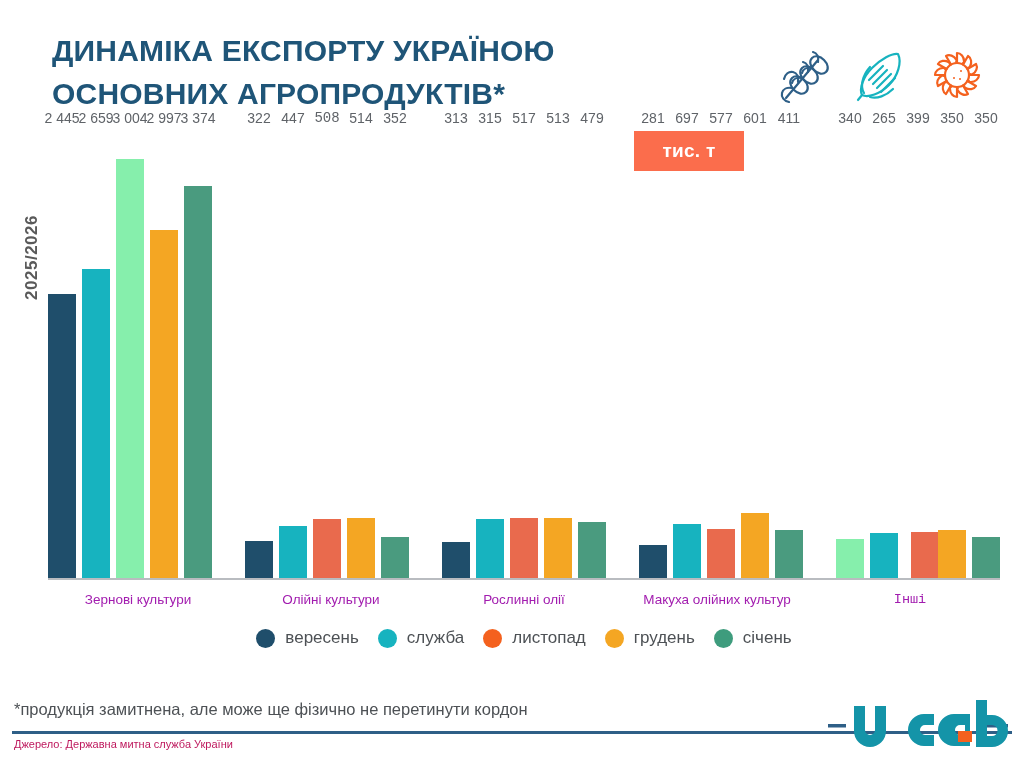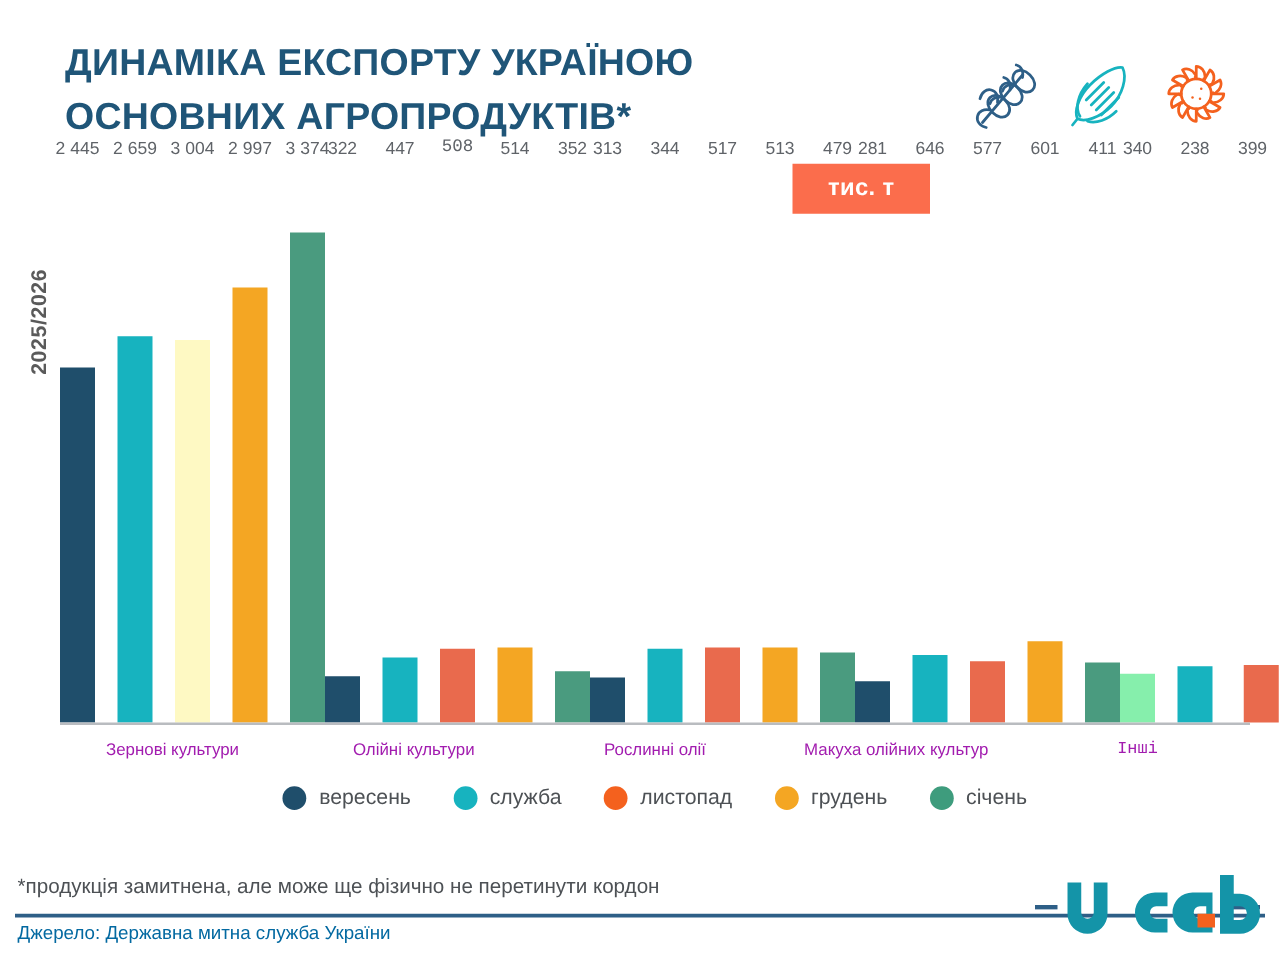--- a/index.html
+++ b/index.html
@@ -80,21 +80,21 @@
     display: flex;
     align-items: flex-end;
     justify-content: space-between;
   }
   .group {
     position: relative;
     height: 448px;
     display: flex;
     align-items: flex-end;
     justify-content: center;
-    gap: 18px;
+    gap: 6px;
   }
   .bar-wrap {
     position: relative;
     width: 28px;
     display: flex;
     flex-direction: column;
     justify-content: flex-end;
     align-items: center;
     height: 448px;
   }
@@ -128,21 +128,21 @@
   }
 
   
   .legend {
     position: absolute;
     left: 48px; top: 628px;
     width: 952px;
     display: flex;
     justify-content: center;
     align-items: center;
-    gap: 34px;
+    gap: 19px;
   }
   .legend-item {
     display: flex;
     align-items: center;
     gap: 10px;
   }
   .legend-dot {
     width: 19px; height: 19px;
     border-radius: 50%;
   }
@@ -160,22 +160,22 @@
   }
   .footer-rule {
     position: absolute;
     left: 12px; top: 731px;
     width: 1000px; height: 3px;
     background: #2E5F87;
   }
   .source {
     position: absolute;
     left: 14px; top: 738px;
-    font-size: 15px;
-    color: #0369a1;
+    font-size: 11px;
+    color: #be185d;
   }
   .logo {
     position: absolute;
     left: 828px; top: 700px;
     width: 180px; height: 52px;
   }
   .logo svg { display: block; }
 </style>
 </head>
 <body>
@@ -265,21 +265,21 @@
           <div class="bar" title="вересень — Зернові культури" style="height: 283.892px; background: rgb(31, 78, 107);">
             <div class="bar-label">2 445</div>
           </div>
         </div>
         <div class="bar-wrap">
           <div class="bar" title="жовтень — Зернові культури" style="height: 308.739px; background: rgb(23, 179, 191);">
             <div class="bar-label">2 659</div>
           </div>
         </div>
         <div class="bar-wrap">
-          <div class="bar" title="листопад — Зернові культури" style="height: 306px; background: #fef9c3;">
+          <div class="bar" title="листопад — Зернові культури" style="height: 419px; background: #86efac;">
             <div class="bar-label">3 004</div>
           </div>
         </div>
         <div class="bar-wrap">
           <div class="bar" title="грудень — Зернові культури" style="height: 347.985px; background: rgb(244, 166, 35);">
             <div class="bar-label">2 997</div>
           </div>
         </div>
         <div class="bar-wrap">
           <div class="bar" title="січень — Зернові культури" style="height: 391.759px; background: rgb(74, 155, 127);">
@@ -315,21 +315,21 @@
         </div>
       </div>
       <div class="group">
         <div class="bar-wrap">
           <div class="bar" title="вересень — Рослинні олії" style="height: 36.3428px; background: rgb(31, 78, 107);">
             <div class="bar-label">313</div>
           </div>
         </div>
         <div class="bar-wrap">
           <div class="bar" title="жовтень — Рослинні олії" style="height: 59.3328px; background: rgb(23, 179, 191);">
-            <div class="bar-label">344</div>
+            <div class="bar-label">315</div>
           </div>
         </div>
         <div class="bar-wrap">
           <div class="bar" title="листопад — Рослинні олії" style="height: 60.0294px; background: rgb(233, 106, 77);">
             <div class="bar-label">517</div>
           </div>
         </div>
         <div class="bar-wrap">
           <div class="bar" title="грудень — Рослинні олії" style="height: 59.565px; background: rgb(244, 166, 35);">
             <div class="bar-label">513</div>
@@ -342,21 +342,21 @@
         </div>
       </div>
       <div class="group">
         <div class="bar-wrap">
           <div class="bar" title="вересень — Макуха олійних культур" style="height: 32.6272px; background: rgb(31, 78, 107);">
             <div class="bar-label">281</div>
           </div>
         </div>
         <div class="bar-wrap">
           <div class="bar" title="жовтень — Макуха олійних культур" style="height: 54.2239px; background: rgb(23, 179, 191);">
-            <div class="bar-label">646</div>
+            <div class="bar-label">697</div>
           </div>
         </div>
         <div class="bar-wrap">
           <div class="bar" title="листопад — Макуха олійних культур" style="height: 49px; background: rgb(233, 106, 77);">
             <div class="bar-label">577</div>
           </div>
         </div>
         <div class="bar-wrap">
           <div class="bar" title="грудень — Макуха олійних культур" style="height: 65px; background: rgb(244, 166, 35);">
             <div class="bar-label">601</div>
@@ -369,21 +369,21 @@
         </div>
       </div>
       <div class="group">
         <div class="bar-wrap">
           <div class="bar" title="вересень — Інші" style="height: 39.4778px; background: #86efac;">
             <div class="bar-label">340</div>
           </div>
         </div>
         <div class="bar-wrap">
           <div class="bar" title="жовтень — Інші" style="height: 44.8189px; background: rgb(23, 179, 191);">
-            <div class="bar-label">238</div>
+            <div class="bar-label">265</div>
           </div>
         </div>
         <div class="bar-wrap">
           <div class="bar" title="листопад — Інші" style="height: 46.3283px; background: rgb(233, 106, 77); margin-left: 13px;">
             <div class="bar-label">399</div>
           </div>
         </div>
         <div class="bar-wrap">
           <div class="bar" title="грудень — Інші" style="height: 47.6056px; background: rgb(244, 166, 35);">
             <div class="bar-label">350</div>

